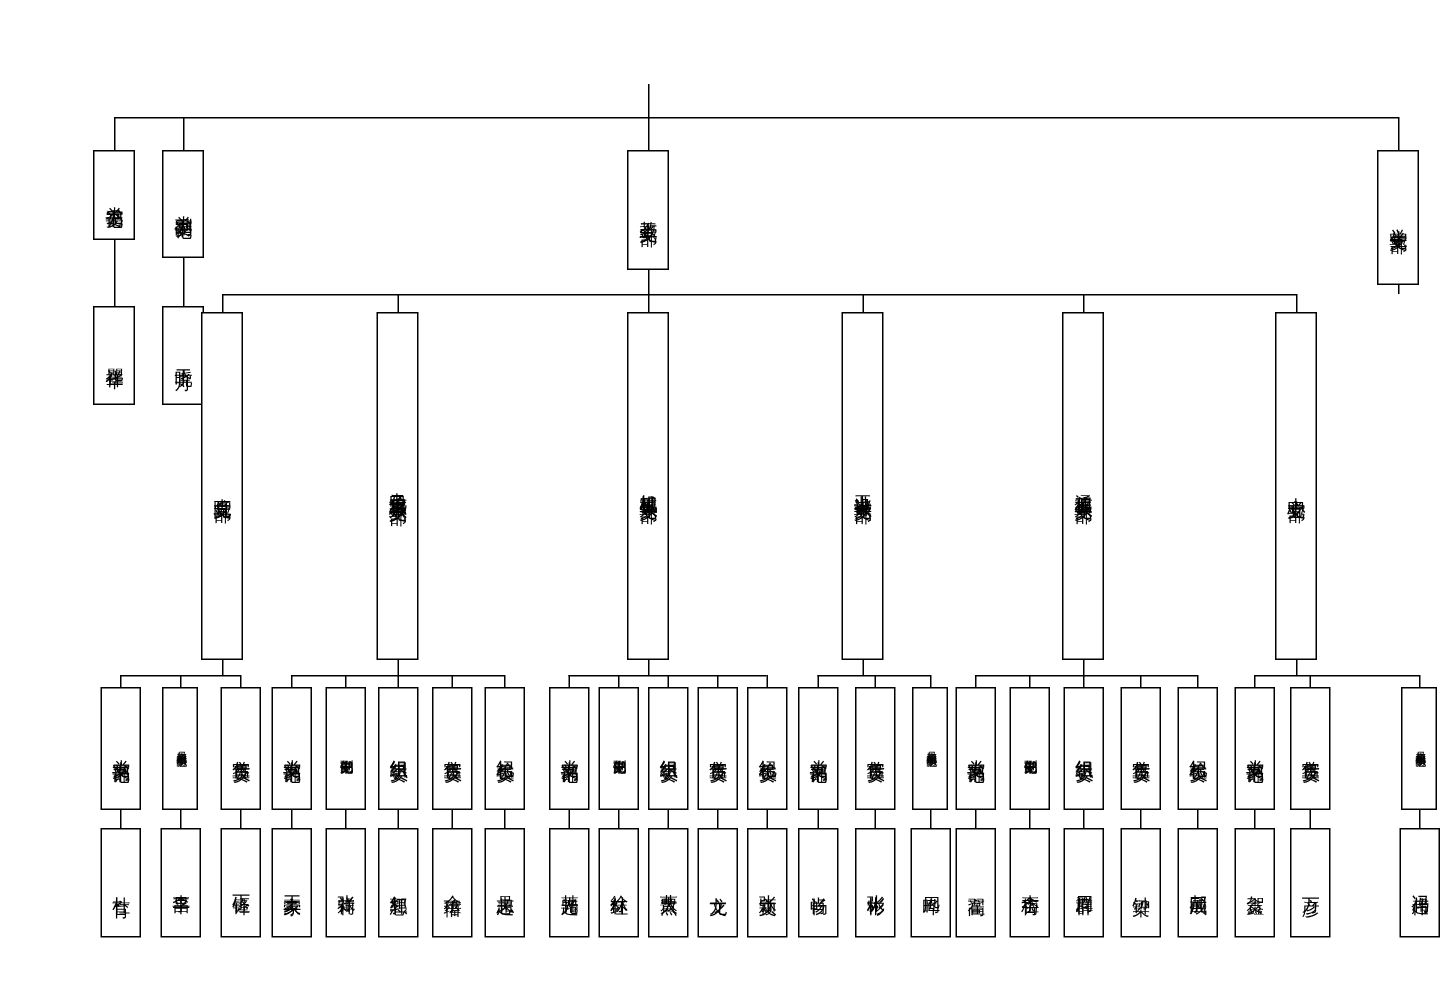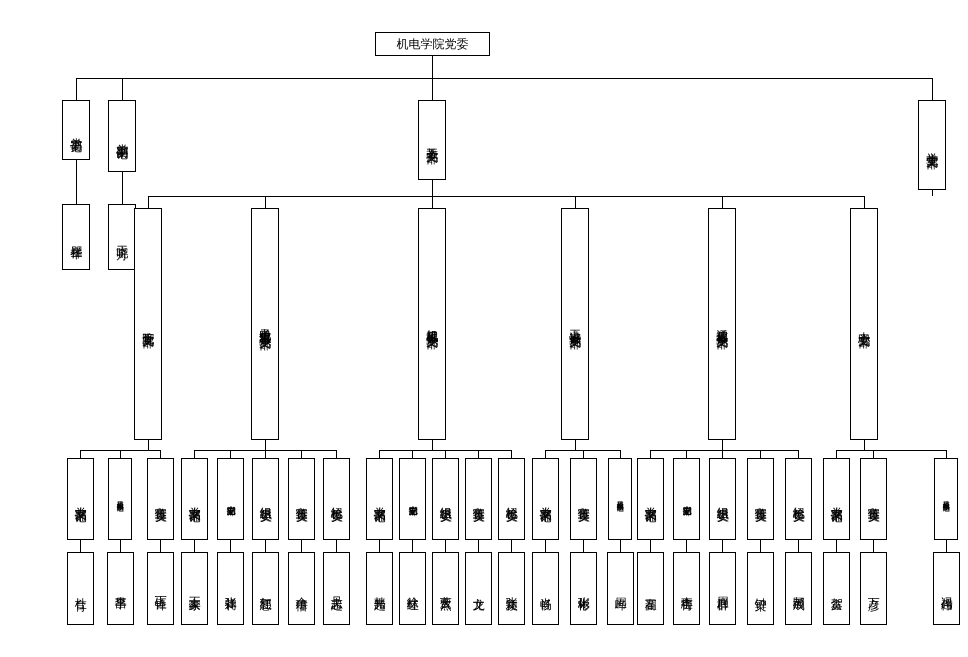--- a/index.html
+++ b/index.html
@@ -146,21 +146,20 @@
   <div class="line vt" style="left:620px; top:540px; height:12px;"></div>
   <div class="line vt" style="left:650px; top:540px; height:12px;"></div>
   <div class="line vt" style="left:686px; top:540px; height:12px;"></div>
   <div class="line vt" style="left:722px; top:540px; height:12px;"></div>
   <div class="line vt" style="left:760px; top:540px; height:12px;"></div>
   <div class="line vt" style="left:798px; top:540px; height:12px;"></div>
   <div class="line vt" style="left:836px; top:540px; height:12px;"></div>
   <div class="line vt" style="left:873px; top:540px; height:12px;"></div>
   <div class="line vt" style="left:946px; top:540px; height:12px;"></div>
 
-  <div class="node h" style="left:375px; top:32px; width:115px; height:24px;">机电学院党委</div>
 
   <div class="node v" style="left:62px; top:100px; width:28px; height:60px;">党委书记</div>
   <div class="node v" style="left:108px; top:100px; width:28px; height:72px;">党委副书记</div>
   <div class="node v" style="left:418px; top:100px; width:28px; height:80px;">教工党支部</div>
   <div class="node v" style="left:918px; top:100px; width:28px; height:90px;">学生党支部</div>
 
   <div class="node v" style="left:62px; top:204px; width:28px; height:66px;">瞿祥华</div>
   <div class="node v" style="left:108px; top:204px; width:28px; height:66px;">于晓舟</div>
 
   <div class="node v" style="left:134px; top:208px; width:28px; height:232px;">院直党支部</div>

